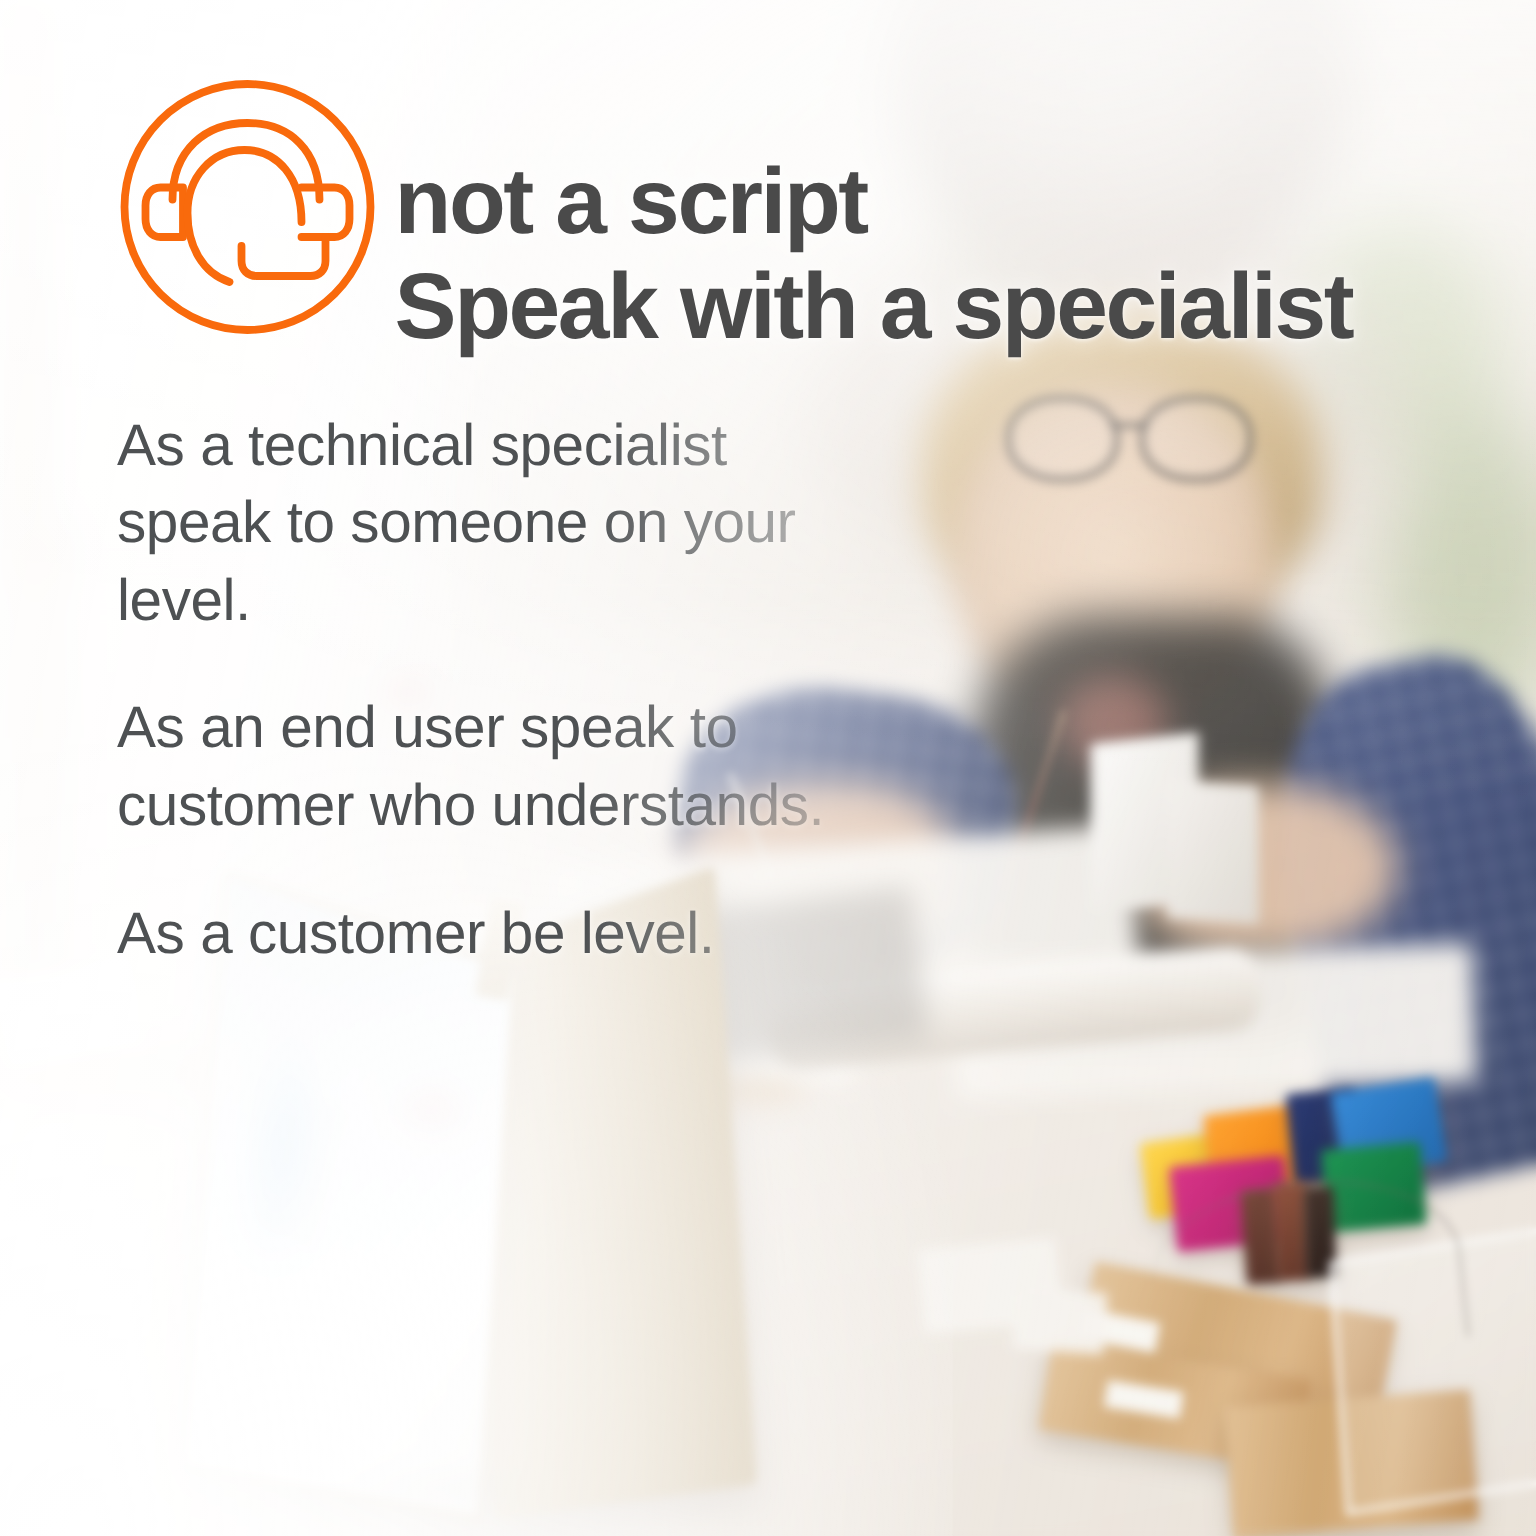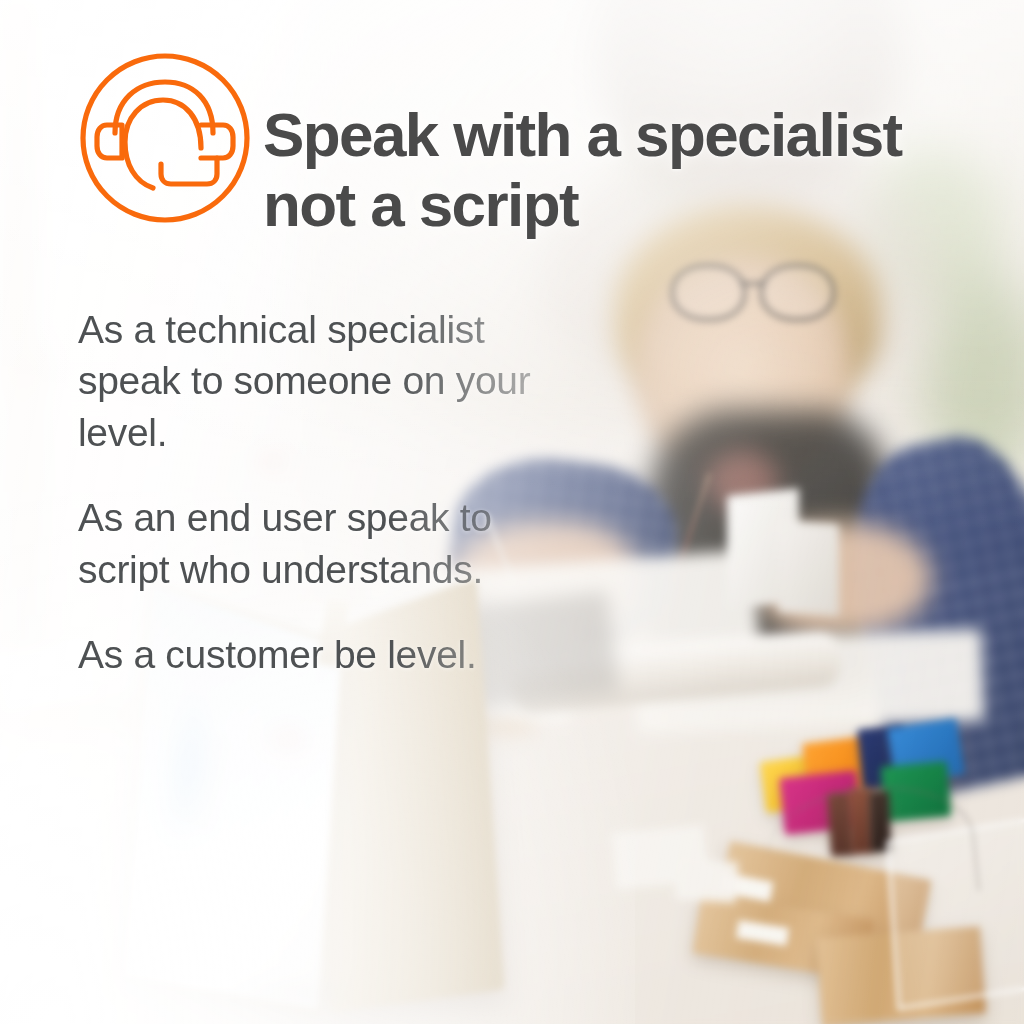--- a/index.html
+++ b/index.html
@@ -381,21 +381,20 @@
   .body-copy {
     position: absolute;
     left: 78px; top: 272px;
     width: 500px;
     font-family: "Liberation Sans", sans-serif;
     font-weight: 300;
     font-size: 39px;
     line-height: 1.32;
     letter-spacing: -.3px;
     color: #4e5153;
-    margin-top: 32px;
   }
   .body-copy p {
     margin: 0 0 34px 0;
     text-shadow: 0 1px 4px rgba(255,255,255,.75);
   }
   .body-copy p:last-child { margin-bottom: 0; }
   
   .fade-right {
     -webkit-mask-image: linear-gradient(95deg, #000 0%, #000 62%, rgba(0,0,0,.55) 84%, rgba(0,0,0,.22) 100%);
             mask-image: linear-gradient(95deg, #000 0%, #000 62%, rgba(0,0,0,.55) 84%, rgba(0,0,0,.22) 100%);
@@ -505,24 +504,24 @@
 
         <path d="M124 98 C124 68, 108 50, 86 50 C64 50, 48 68, 48 92
                  C48 114, 58 132, 76 138"></path>
 
         <path d="M140 108 L140 124 C140 130, 136 134, 130 134
                  L94 134 C88 134, 84 130, 84 124 L84 114"></path>
       </svg>
     </div>
 
     <h1 class="headline">
+      <span class="hl-line">not a script</span>
       <span class="hl-line">Speak with a specialist</span>
-      <span class="hl-line">not a script</span>
     </h1>
 
     <div class="body-copy">
       <p class="fade-right">As a technical specialist speak to someone on your level.</p>
-      <p class="fade-right">As an end user speak to script who understands.</p>
+      <p class="fade-right">As an end user speak to customer who understands.</p>
       <p class="fade-right">As a customer be level.</p>
     </div>
 
   </div>
 </div>
 
 </body></html>

